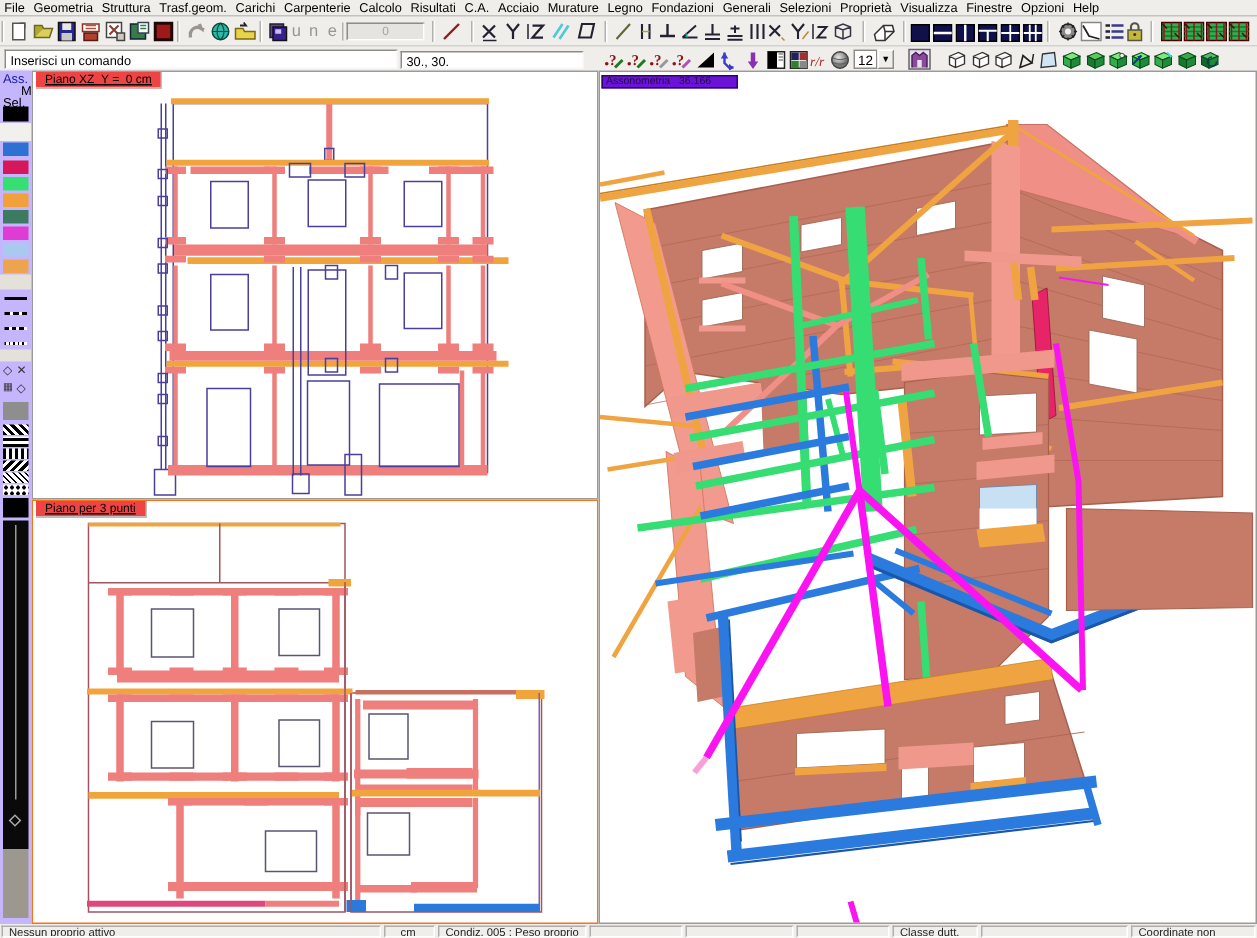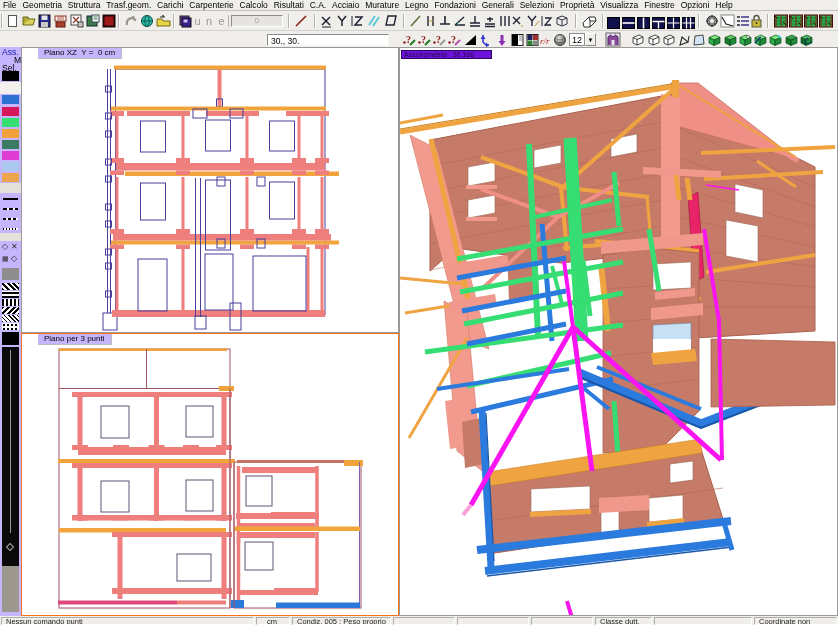--- a/index.html
+++ b/index.html
@@ -21,22 +21,22 @@
   .scell{position:absolute;top:1px;height:8px;border:1px solid;border-color:#b0aeaa #fff #fff #b0aeaa;
     font-size:7.5px;line-height:7px;padding-left:4px;overflow:hidden;}
   #palette{position:absolute;left:0;top:47px;width:21px;height:569px;background:#c4b5fd;font-size:8.5px;}
   .sw{position:absolute;left:2px;width:17px;height:9px;}
   #win1{position:absolute;left:21px;top:47px;width:378px;height:286px;background:#fff;
     border:1px solid #9c9a96;}
   #win2{position:absolute;left:21px;top:333px;width:378px;height:283px;background:#fff;
     border:1px solid #f97316;}
   #win3{position:absolute;left:399px;top:47px;width:439px;height:569px;background:#fff;
     border:1px solid #9c9a96;}
-  .wtab{position:absolute;left:16px;top:0;height:11px;background:#c4b5fd;border:1px solid #c0beba;
-    border-top:none;border-left:none;font-size:8px;line-height:10px;padding:0 6px;color:#000;}
+  .wtab{position:absolute;left:2px;top:0;height:11px;background:#ef4444;border:1px solid #c0beba;
+    border-top:none;border-left:none;font-size:8px;line-height:10px;padding:0 6px;color:#000;text-decoration:underline;}
   #tab3{position:absolute;left:1px;top:2px;width:91px;height:9px;background:#6c13d9;
     border:1px solid #2d0660;font-size:7px;line-height:7px;color:#240a4a;padding:0 2px;overflow:hidden;}
 </style></head>
 <body>
 <div id="menubar">
 <span>File</span><span>Geometria</span><span>Struttura</span><span>Trasf.geom.</span><span>Carichi</span><span>Carpenterie</span><span>Calcolo</span><span>Risultati</span><span>C.A.</span><span>Acciaio</span><span>Murature</span><span>Legno</span><span>Fondazioni</span><span>Generali</span><span>Selezioni</span><span>Proprietà</span><span>Visualizza</span><span>Finestre</span><span>Opzioni</span><span>Help</span>
 </div>
 <div id="toolbar1">
     <div class="tbsep" style="left:1px;"></div>
 <div class="ti" style="left:6px;top:2px;width:15px;height:15px;"><svg width="13" height="14" viewBox="0 0 13 14">
@@ -229,20 +229,21 @@
         <path d="M1 2l3 3M9 8l3 3" stroke="#401010"></path>
       </svg></div>
 <div class="ti" style="left:819px;top:2px;width:15px;height:15px;"><svg width="14" height="14" viewBox="0 0 14 14">
         <rect x="0.5" y="1" width="13" height="12" fill="#2fae4e" stroke="#400"></rect>
         <path d="M0.5 4h13M0.5 7h13M0.5 10h13" stroke="#157a30"></path>
         <path d="M2 1v12M7 1v12M12 1v12" stroke="#8a1a1a"></path>
         <path d="M1 2l3 3M9 8l3 3" stroke="#401010"></path>
       </svg></div>
   </div>
 <div id="cmdrow">
+  <div class="inp" style="left:3px;top:1px;width:262px;height:13px;">Inserisci un comando</div>
   <div class="inp" style="left:267px;top:2px;width:122px;height:12px;">30., 30.</div>
   <div class="ci" style="left:402px;top:1px;width:14px;height:14px;"><svg width="14" height="14" viewBox="0 0 14 14">
         <text x="4" y="10" font-size="10" font-weight="bold" fill="#8b1515" font-family="Liberation Serif">?</text>
         <circle cx="2.5" cy="9.5" r="1.2" fill="#8b1515"></circle>
         <path d="M8 12 L13 7" stroke="#207a20" stroke-width="2"></path>
       </svg></div>
 <div class="ci" style="left:417px;top:1px;width:14px;height:14px;"><svg width="14" height="14" viewBox="0 0 14 14">
         <text x="4" y="10" font-size="10" font-weight="bold" fill="#8b1515" font-family="Liberation Serif">?</text>
         <circle cx="2.5" cy="9.5" r="1.2" fill="#8b1515"></circle>
         <path d="M8 12 L13 7" stroke="#207a20" stroke-width="2"></path>
@@ -677,21 +678,21 @@
       <line x1="722" y1="518" x2="731" y2="549" stroke="#2b7ade" stroke-width="5"></line>
       <line x1="572" y1="326" x2="470" y2="504" stroke="#fb14f2" stroke-width="5"></line>
       <line x1="572" y1="326" x2="720" y2="459" stroke="#fb14f2" stroke-width="5"></line>
       <line x1="572" y1="326" x2="591" y2="470" stroke="#fb14f2" stroke-width="5"></line>
       <line x1="572" y1="326" x2="563" y2="260" stroke="#fb14f2" stroke-width="4"></line>
       <polyline points="703,228 718,320 721,459" fill="none" stroke="#fb14f2" stroke-width="4"></polyline>
       <line x1="566" y1="600" x2="571" y2="617" stroke="#fb14f2" stroke-width="4"></line>
       <line x1="470" y1="504" x2="462" y2="514" stroke="#f8a0d8" stroke-width="4"></line>
     </svg><div id="tab3">Assonometria&nbsp;&nbsp; 36.166</div></div>
 <div id="statusbar">
-  <div class="scell" style="left:1px;width:253px;">Nessun comando punti</div>
+  <div class="scell" style="left:1px;width:253px;">Nessun proprio attivo</div>
   <div class="scell" style="left:256px;width:34px;padding-left:10px;">cm</div>
   <div class="scell" style="left:292px;width:99px;">Condiz. 005 : Peso proprio</div>
   <div class="scell" style="left:393px;width:62px;"></div>
   <div class="scell" style="left:457px;width:72px;"></div>
   <div class="scell" style="left:531px;width:62px;"></div>
   <div class="scell" style="left:595px;width:57px;">Classe dutt. "B"</div>
   <div class="scell" style="left:654px;width:98px;"></div>
   <div class="scell" style="left:754px;width:83px;">Coordinate non reperibili</div>
 </div>
 

